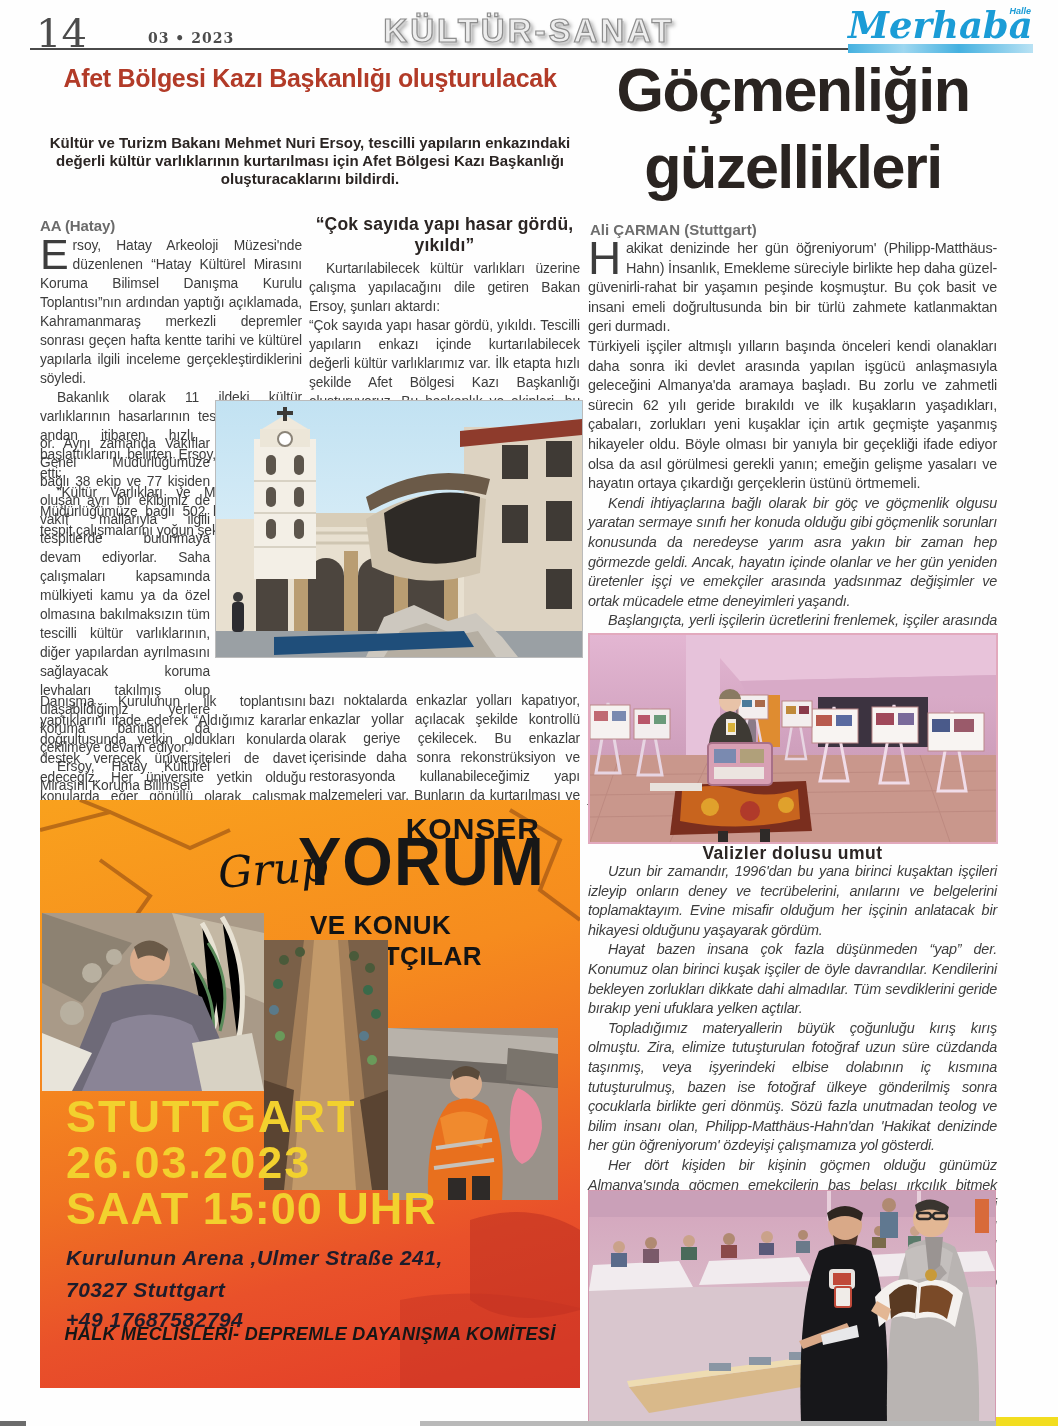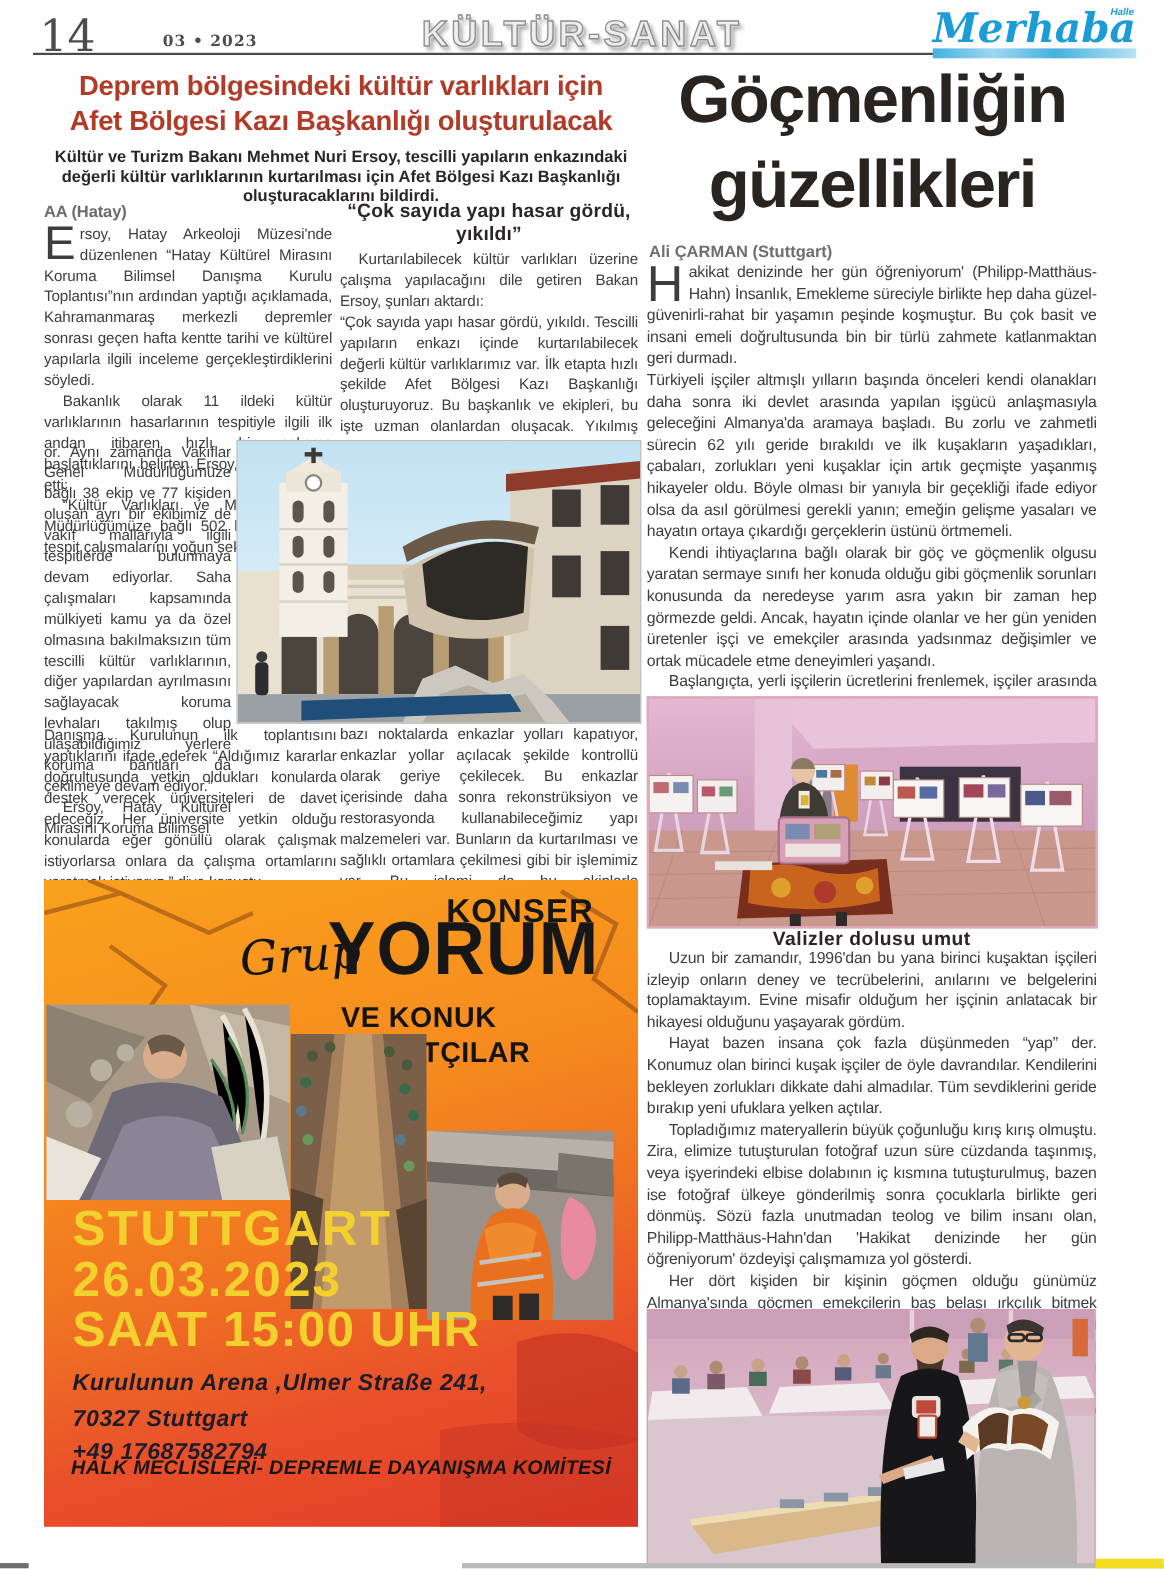--- a/index.html
+++ b/index.html
@@ -18,40 +18,40 @@
   .brand-word{font-family:"DejaVu Serif",serif;font-style:italic;font-weight:bold;font-size:37px;color:#1b9cd6;line-height:34px;}
   .brand-sub{position:absolute;right:2px;top:-2px;font-size:9px;font-weight:bold;color:#1b9cd6;font-style:italic;}
   .brand-bar{position:absolute;left:0;right:0;top:36px;height:9px;
       background:linear-gradient(90deg,#45b1e0,#9ed7f0 30%,#45b1e0 60%,#b9e2f4);}
 
   
   .l-headline{left:38px;top:62px;width:544px;text-align:center;color:#b23b28;font-weight:bold;
       font-size:25px;line-height:32px;letter-spacing:-0.3px;}
   .lede{left:48px;top:134px;width:524px;text-align:center;font-weight:bold;font-size:15px;line-height:18px;color:#2b2523;}
   .byline{font-weight:bold;color:#6b6b6b;font-size:15px;margin-bottom:1px;}
-  .bt{font-size:13.8px;line-height:19px;text-align:justify;color:#3d3d3d;letter-spacing:-0.1px;}
+  .bt{font-size:13.8px;line-height:19px;text-align:justify;color:#3d3d3d;letter-spacing:-0.1px;margin-top:33px;}
   .bt .ind{text-indent:17px;}
   .bt .ri{text-align:right;font-style:italic;}
   .bt .drop::first-letter{float:left;font-size:43px;line-height:34px;padding:1px 4px 0 0;color:#3d3d3d;}
   #lc-top{left:40px;top:183px;width:262px;}
   #lc-narrow{left:40px;top:401px;width:170px;}
   #lc-bottom{left:40px;top:659px;width:266px;}
   #mc-top{left:309px;top:181px;width:271px;}
   .mc-header{font-weight:bold;font-size:17.5px;line-height:21px;text-align:center;color:#2b2523;margin-bottom:3px;letter-spacing:0.2px;}
   #mc-bottom{left:309px;top:658px;width:271px;}
 
   
   .r-headline{left:588px;top:52px;width:410px;text-align:center;font-weight:bold;color:#2a2421;
       font-size:61px;line-height:77px;letter-spacing:-1.5px;}
   #r-byline{left:590px;top:221px;font-weight:bold;color:#6e6e6e;font-size:15px;}
   #r-body,#r-body2{left:588px;width:409px;}
   #r-body{top:239px;}
   #r-body2{top:862px;}
   .bt2{font-size:14.4px;line-height:19.6px;text-align:justify;letter-spacing:-0.2px;}
-  .bt2 .ind{text-indent:20px;}
+  .bt2 .ind{text-indent:20px;font-style:italic;}
   .bt2 .ri{font-style:italic;}
   .bt2 .drop::first-letter{float:left;font-size:46px;line-height:37px;padding:1px 5px 0 0;}
   #r-caption{left:588px;top:843px;width:409px;text-align:center;font-weight:bold;font-size:17.5px;color:#2b2523;letter-spacing:0.5px;}
 
   
   .photo{overflow:hidden;}
   #photo-church{left:215px;top:400px;width:366px;height:256px;border:1px solid #bbb;background:#cfe6f2;}
   #photo-expo{left:588px;top:633px;width:406px;height:207px;border:2px solid #e2a9bd;background:#d3a6c0;}
   #photo-conf{left:588px;top:1190px;width:406px;height:232px;border:1px solid #d49ab0;background:#d9b4c6;}
 
@@ -86,21 +86,20 @@
 <div class="abs issue">03 • 2023</div>
 <div class="abs section-title">KÜLTÜR-SANAT</div>
 <div class="abs hdr-rule"></div>
 <div class="abs brand">
   <span class="brand-word">Merhaba</span>
   <span class="brand-sub">Halle</span>
   <div class="brand-bar"></div>
 </div>
 
 <div class="abs l-headline">
-  <div>Deprem bölgesindeki kültür varlıkları için</div>
   <div>Afet Bölgesi Kazı Başkanlığı oluşturulacak</div>
 </div>
 <div class="abs lede">Kültür ve Turizm Bakanı Mehmet Nuri Ersoy, tescilli yapıların enkazındaki değerli kültür varlıklarının kurtarılması için Afet Bölgesi Kazı Başkanlığı oluşturacaklarını bildirdi.</div>
 
 <div id="lc-top" class="abs bt">
   <div class="byline">AA (Hatay)</div>
   <div>
       <p class="drop">Ersoy, Hatay Arkeoloji Müzesi'nde düzenlenen “Hatay Kültürel Mirasını Koruma Bilimsel Danışma Kurulu Toplantısı”nın ardından yaptığı açıklamada, Kahramanmaraş merkezli depremler sonrası geçen hafta kentte tarihi ve kültürel yapılarla ilgili inceleme gerçekleştirdiklerini söyledi.</p>
       <p class="ind">Bakanlık olarak 11 ildeki kültür varlıklarının hasarlarının tespitiyle ilgili ilk andan itibaren hızlı bir çalışma başlattıklarını belirten Ersoy, şöyle devam etti:</p>
       <p class="ind">“Kültür Varlıkları ve Müzeler Genel Müdürlüğümüze bağlı 502 kişilik ekibimiz tespit çalışmalarını yoğun şekilde sürdürüy-</p>

